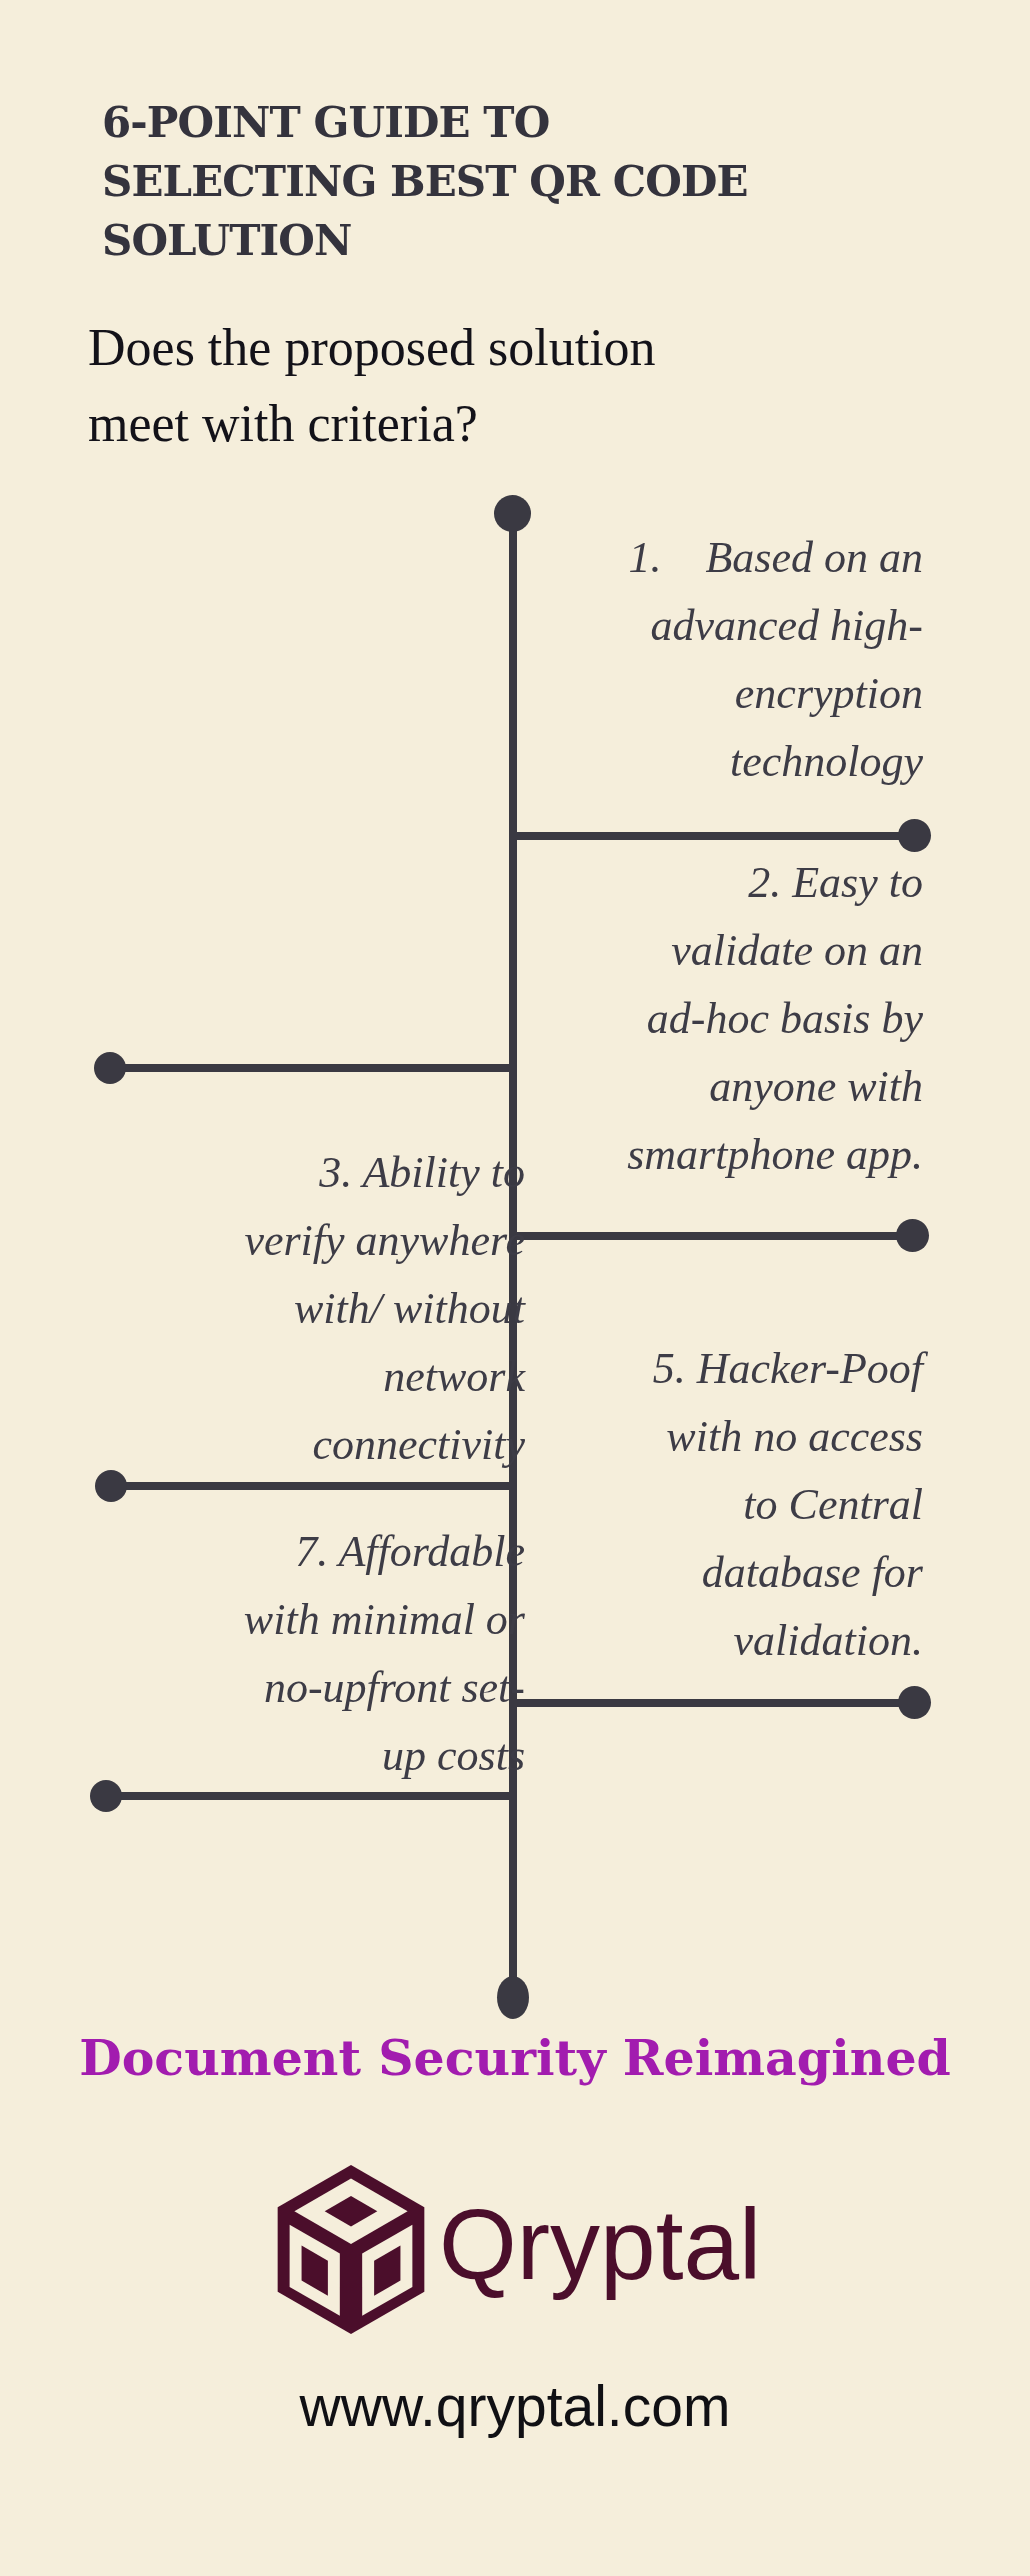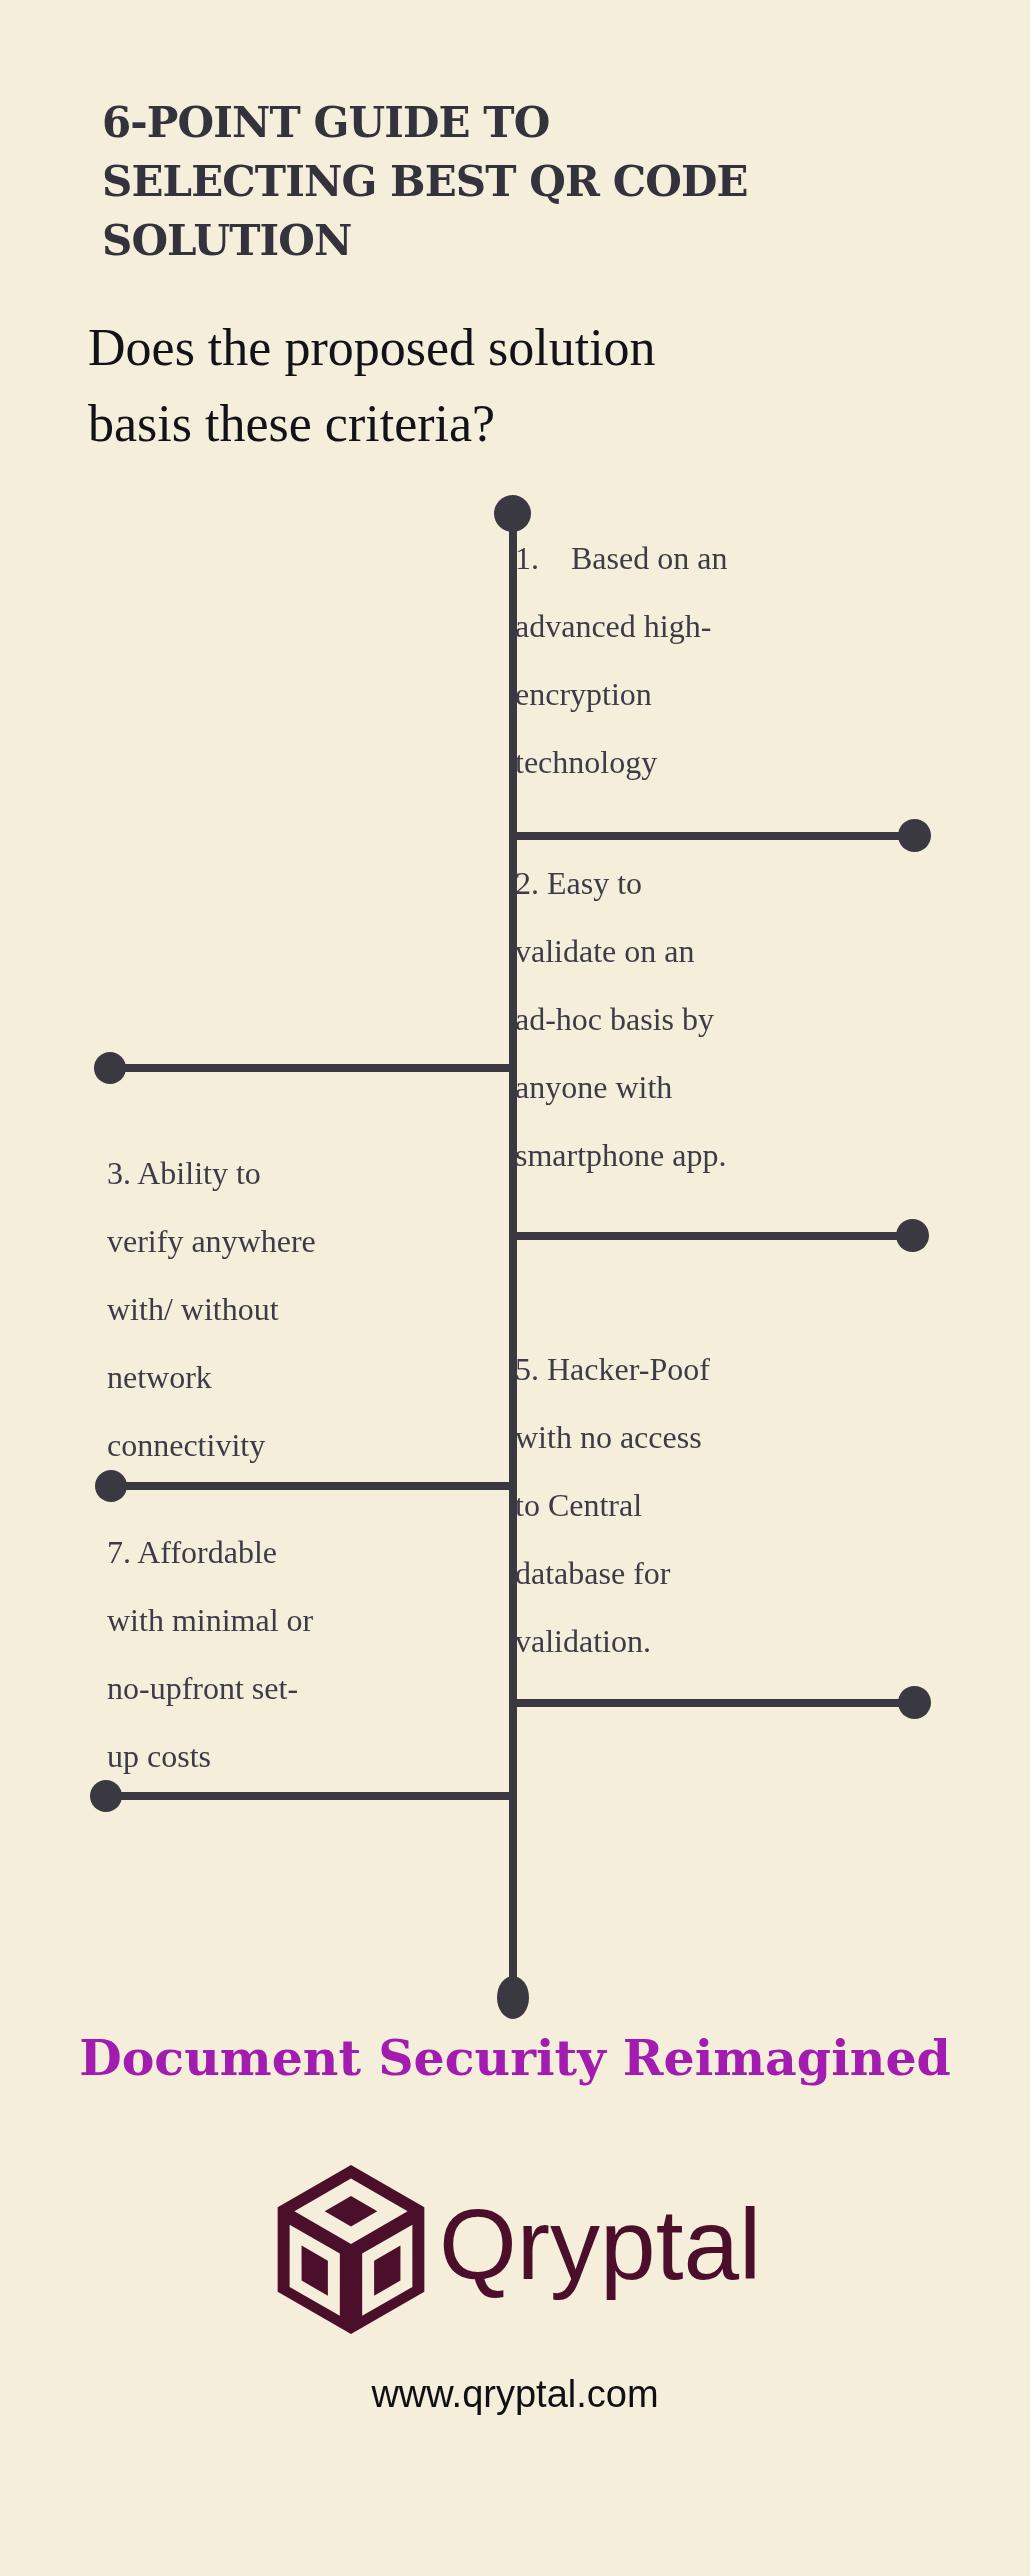--- a/index.html
+++ b/index.html
@@ -34,55 +34,55 @@
   .branch-right{left:512px; width:401px; height:8.4px;}
   .branch-left{left:110px; width:403px; height:8.4px;}
   #branch-r1{top:832px;} #branch-r2{top:1232px;} #branch-r3{top:1699px;}
   #branch-l1{top:1064px;} #branch-l2{top:1482px;} #branch-l3{top:1792px;}
   .dot-r{width:33px; height:33px;}
   #dot-r1{left:898px; top:819px;} #dot-r2{left:896px; top:1219px;} #dot-r3{left:898px; top:1686px;}
   .dot-l{width:32px; height:32px;}
   #dot-l1{left:94px; top:1052px;} #dot-l2{left:95px; top:1470px;} #dot-l3{left:90px; top:1780px;}
   
   .pt{
-    font-size:32px; line-height:68px; color:var(--body);
-    text-align:left; white-space:pre-line;
+    font-size:44px; line-height:68px; color:var(--body);
+    text-align:right; white-space:pre-line;font-style:italic;
   }
   .col-right{left:515px; width:408px;}
   .col-left{left:107px; width:418px;}
   #pt1{top:524px;} #pt3{top:849px;} #pt5{top:1335px;}
   #pt2{top:689px;} #pt4{top:1139px;} #pt6{top:1518px;}
   
   #tagline{
     left:0; top:2029px; width:1030px; text-align:center;
     font-family:"DejaVu Serif", serif; font-weight:bold;
     font-size:49px; color:#a21caf;
   }
   #logo-cube{left:271px; top:2165px; width:160px; height:169px;}
   #brand-name{
     left:439px; top:2189px; width:520px;
     font-family:Liberation Sans, sans-serif; font-weight:400;
     font-size:100px; line-height:111px; color:var(--maroon);
   }
   #website{
     left:0; top:2373px; width:1030px; text-align:center;
     font-family:"Liberation Sans", sans-serif;
-    font-size:38px; color:#101014;
+    font-size:57px; color:#101014;
   }
 </style>
 </head>
 <body>
 
 <div id="canvas">
 
   <h1 class="abs" id="title">6-POINT GUIDE TO
 SELECTING BEST QR CODE
 SOLUTION</h1>
   <div class="abs" id="subtitle">Does the proposed solution
-basis these criteria?</div>
+meet with criteria?</div>
 
   <div class="abs tl-line" id="vline"></div>
   <div class="abs dot" id="dot-top"></div>
   <div class="abs dot" id="dot-bottom"></div>
 
   <div class="abs tl-line branch-right" id="branch-r1"></div>
   <div class="abs dot dot-r" id="dot-r1"></div>
   <div class="abs tl-line branch-right" id="branch-r2"></div>
   <div class="abs dot dot-r" id="dot-r2"></div>
   <div class="abs tl-line branch-right" id="branch-r3"></div>

